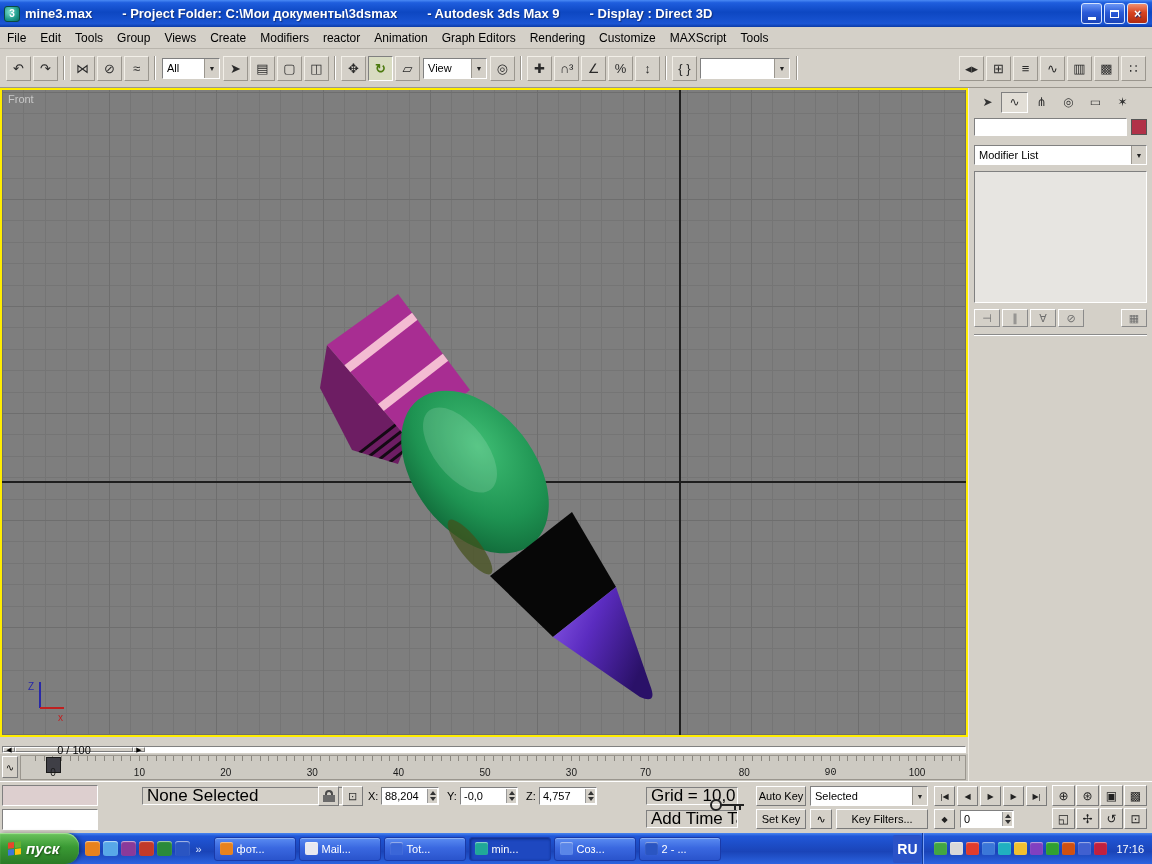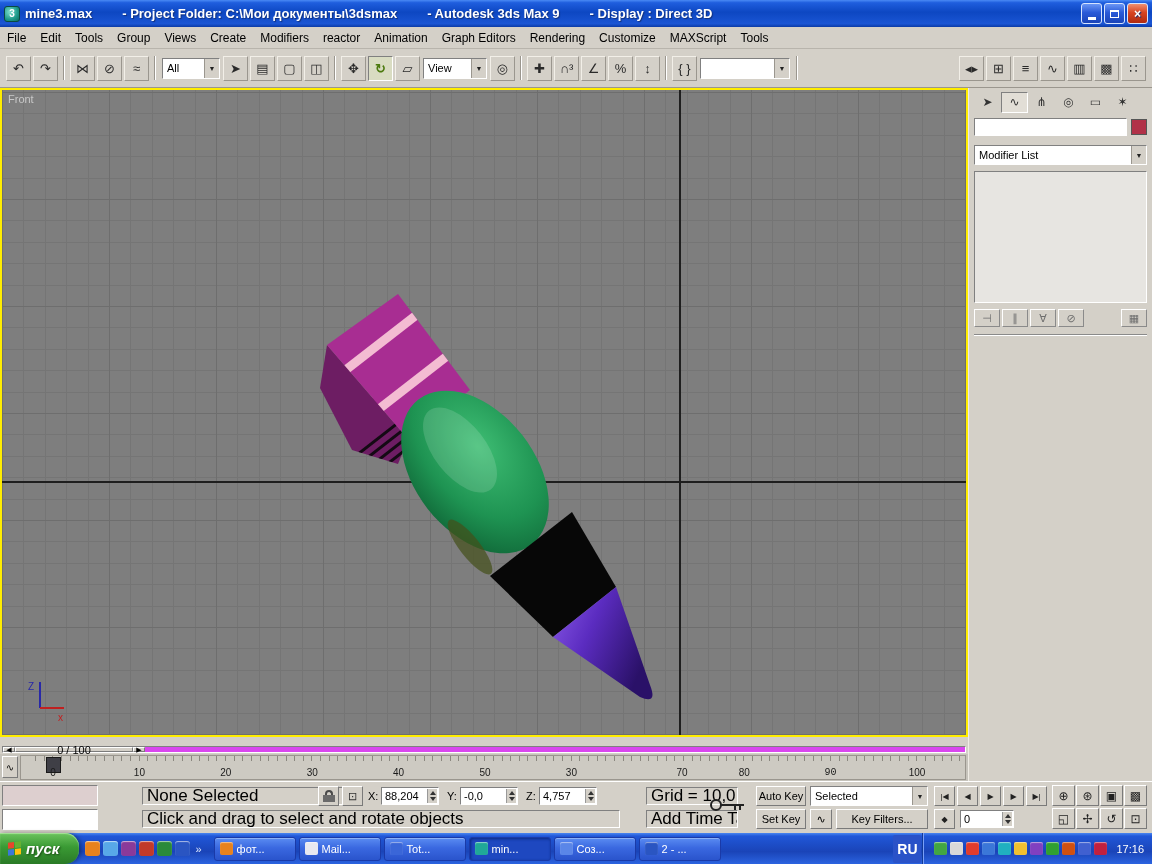--- a/index.html
+++ b/index.html
@@ -73,21 +73,21 @@
   .stack-btns{display:flex;align-items:center;gap:2px;height:20px;margin-bottom:2px;}
   .sbtn{width:26px;height:18px;display:flex;align-items:center;justify-content:center;font-size:11px;
     color:#6e6e6e;border:1px solid;border-color:#fff #8a8a8a #8a8a8a #fff;background:#d4d0c8;}
   .sbtn.last{margin-left:auto;}
   .cmd-divider{height:2px;border-top:1px solid #8a8a8a;border-bottom:1px solid #fff;margin:4px 0;}
   .cmd-empty{flex:1;}
 
   
   .time-row{position:absolute;left:0;top:737px;width:968px;height:17px;background:#d4d0c8;}
   .ts-track{position:absolute;left:2px;right:2px;top:1px;bottom:1px;display:flex;
-    border:1px solid;border-color:#808080 #fff #fff #808080;background:#d946ef;margin-top:8px;}
+    border:1px solid;border-color:#808080 #fff #fff #808080;background:#ffffff;margin-top:8px;}
   .ts-arrow{width:12px;display:flex;align-items:center;justify-content:center;font-size:7px;
     border:1px solid;border-color:#fff #7a7a7a #7a7a7a #fff;background:#d4d0c8;}
   .ts-thumb{width:118px;display:flex;align-items:center;justify-content:center;font-size:11px;
     border:1px solid;border-color:#fff #7a7a7a #7a7a7a #fff;background:#d4d0c8;}
   .track-row{position:absolute;left:0;top:754px;width:968px;height:27px;background:#c6c3bb;}
   .mini-curve-btn{position:absolute;left:2px;top:2px;width:16px;height:22px;display:flex;align-items:center;
     justify-content:center;font-size:10px;border:1px solid;border-color:#fff #7a7a7a #7a7a7a #fff;background:#d4d0c8;}
   .ruler{position:absolute;left:20px;right:2px;top:1px;bottom:1px;background:#cdcac2;border:1px solid #9a968e;overflow:hidden;}
   .ruler::before{content:"";position:absolute;left:14px;right:0;top:0;height:5px;
     background:repeating-linear-gradient(90deg,#8a877f 0 1px,transparent 1px 8.64px);}
@@ -336,33 +336,32 @@
     <div class="mini-curve-btn">∿</div>
     <div class="ruler">
       <div class="frame-marker"></div>
     <span class="tick" style="left: 17px;">0</span>
         <span class="tick" style="left: 103.4px;">10</span>
         <span class="tick" style="left: 189.8px;">20</span>
         <span class="tick" style="left: 276.2px;">30</span>
         <span class="tick" style="left: 362.6px;">40</span>
         <span class="tick" style="left: 449px;">50</span>
         <span class="tick" style="left: 535.4px;">30</span>
-        <span class="tick" style="left: 646px;">70</span>
+        <span class="tick" style="left: 600px; text-align: right;">70</span>
         <span class="tick" style="left: 708.2px;">80</span>
         <span class="tick" style="left: 794.6px; font-family: Liberation Mono, monospace;">90</span>
         <span class="tick" style="left: 881px;">100</span>
       </div>
   </div>
 
   <div class="status-bar">
     <div class="abs sunken pink" style="left:2px;top:3px;width:96px;height:21px;"></div>
     <div class="abs sunken white" style="left:2px;top:27px;width:96px;height:21px;"></div>
 
     <div class="abs sunken field-text" style="left:106px;top:5px;width:206px;height:18px;">None Selected</div>
-    <div class="abs sunken field-text" style="left:106px;top:28px;width:478px;height:18px;">Click and drag to select and rotate objects</div>
 
     <div class="xbtn" style="left:318px;top:4px;width:21px;height:20px;">
       <span class="lock-shackle"></span>
         <span class="lock-body"></span>
     </div>
     <div class="xbtn" style="left:342px;top:4px;width:21px;height:20px;">
         <span>⊡</span>
       </div>
 
     <span class="lbl" style="left:368px;top:8px;">X:</span>

